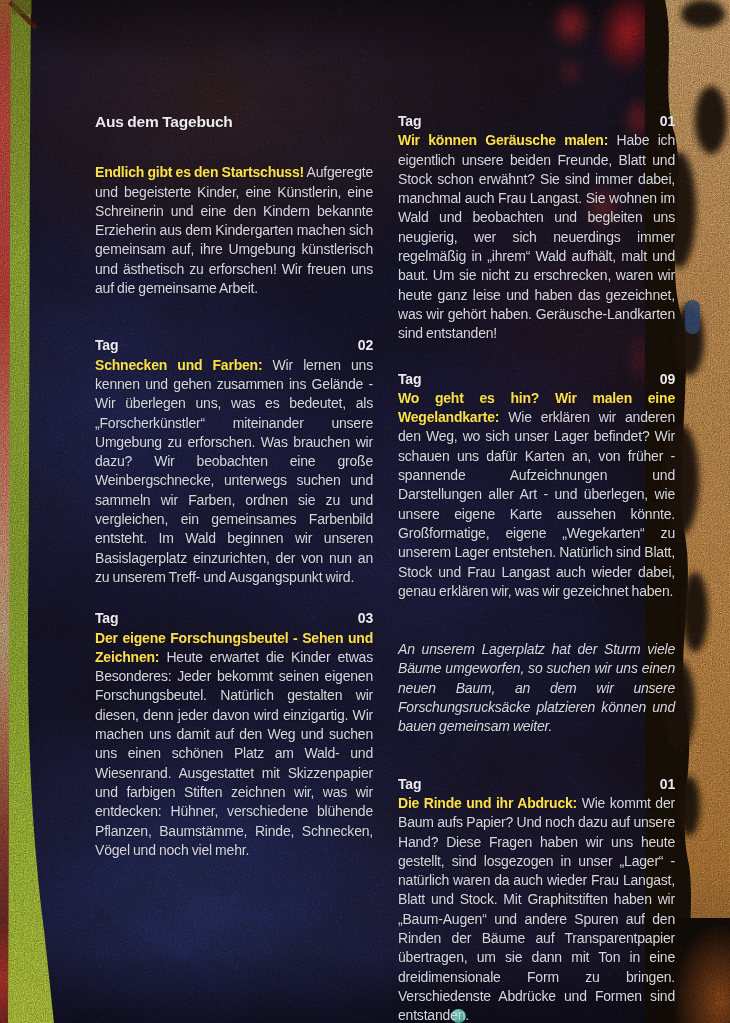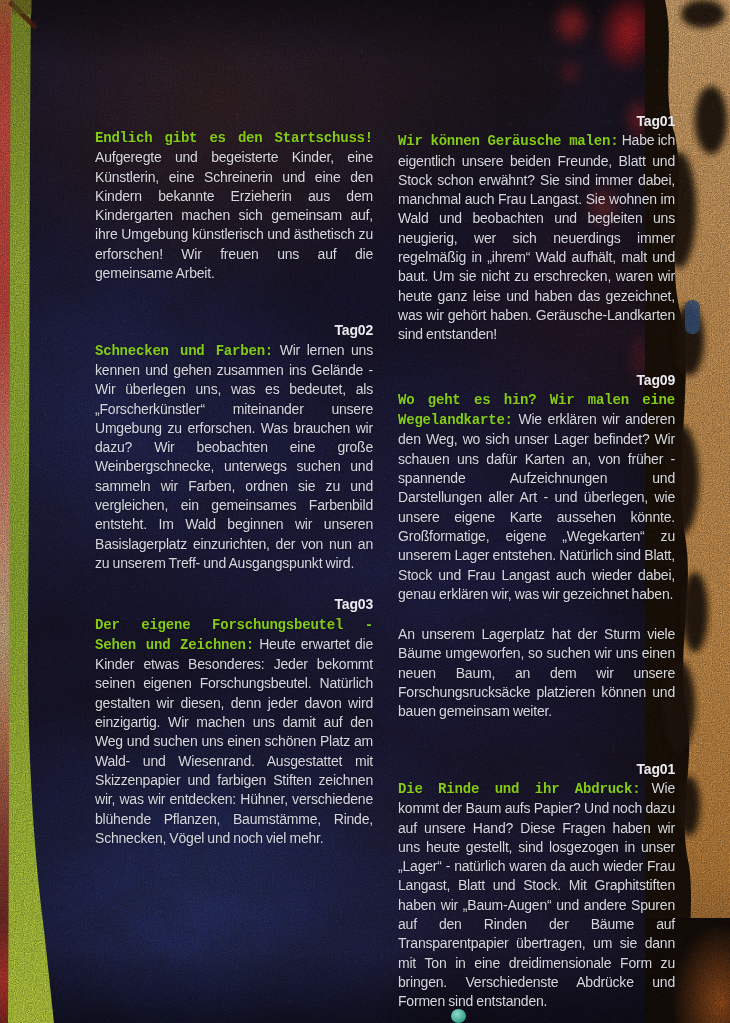--- a/index.html
+++ b/index.html
@@ -62,25 +62,25 @@
     position:absolute;left:95px;top:112px;width:580px;z-index:10;
     display:flex;gap:25px;
     color:#d6d7dd;
     font-size:14px;line-height:19.3px;
     letter-spacing:-0.2px;word-spacing:-0.5px;
     text-shadow:0 0 2px rgba(0,0,0,.35);
   }
   .col{width:278px;}
   .col-right{width:277px;}
   .para{margin:0;text-align:justify;}
-  strong{color:#84cc16;font-weight:bold;font-family:Liberation Mono, monospace;}
+  strong{color:#fde047;font-weight:bold;}
   .doc-title{font-weight:bold;font-size:15.5px;color:#eceaf0;}
-  .intro{margin-top:16px;}
-  .entry-head{display:flex;justify-content:flex-end;font-weight:bold;color:#eceaf0;}
-  .mt38{margin-top:38px;} .mt26{margin-top:26px;} .mt22{margin-top:22px;} .mt28{margin-top:21px;}
+  .intro{margin-top:32px;}
+  .entry-head{display:flex;justify-content:space-between;font-weight:bold;color:#eceaf0;}
+  .mt38{margin-top:38px;} .mt26{margin-top:26px;} .mt22{margin-top:22px;} .mt28{margin-top:39px;font-style:italic;}
 </style>
 </head>
 <body>
 
 <div class="page">
 
   <div class="bg-dark"></div>
 
   <svg class="layer clouds" width="730" height="1023" aria-hidden="true">
     <filter id="cf">
@@ -163,20 +163,21 @@
       <feColorMatrix type="matrix" values="0 0 0 0 0  0 0 0 0 0  0 0 0 0 0  0.7 0.7 0.7 0 -0.6"></feColorMatrix>
       </filter>
     <rect width="730" height="1023" filter="url(#gf)"></rect>
   </svg>
 
   <div class="teal-dot"></div>
 
   <div class="content">
 
     <div class="col col-left">
+      <div class="doc-title">Aus dem Tagebuch</div>
 
       <p class="para intro"><strong>Endlich gibt es den Startschuss!</strong> <span>Aufgeregte und begeisterte Kinder, eine Künstlerin, eine Schreinerin und eine den Kindern bekannte Erzieherin aus dem Kindergarten machen sich gemeinsam auf, ihre Umgebung künstlerisch und ästhetisch zu erforschen! Wir freuen uns auf die gemeinsame Arbeit.</span></p>
 
       <section class="entry mt38">
         <div class="entry-head">
           <span>Tag</span>
           <span>02</span>
         </div>
         <p class="para"><strong>Schnecken und Farben:</strong> <span>Wir lernen uns kennen und gehen zusammen ins Gelände - Wir überlegen uns, was es bedeutet, als „Forscherkünstler“ miteinander unsere Umgebung zu erforschen. Was brauchen wir dazu? Wir beobachten eine große Weinbergschnecke, unterwegs suchen und sammeln wir Farben, ordnen sie zu und vergleichen, ein gemeinsames Farbenbild entsteht. Im Wald beginnen wir unseren Basislagerplatz einzurichten, der von nun an zu unserem Treff- und Ausgangspunkt wird.</span></p>
       </section>

